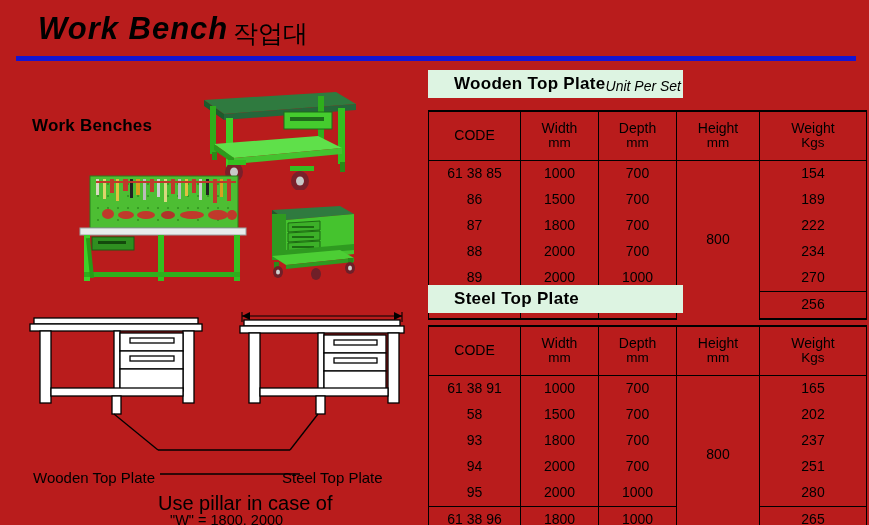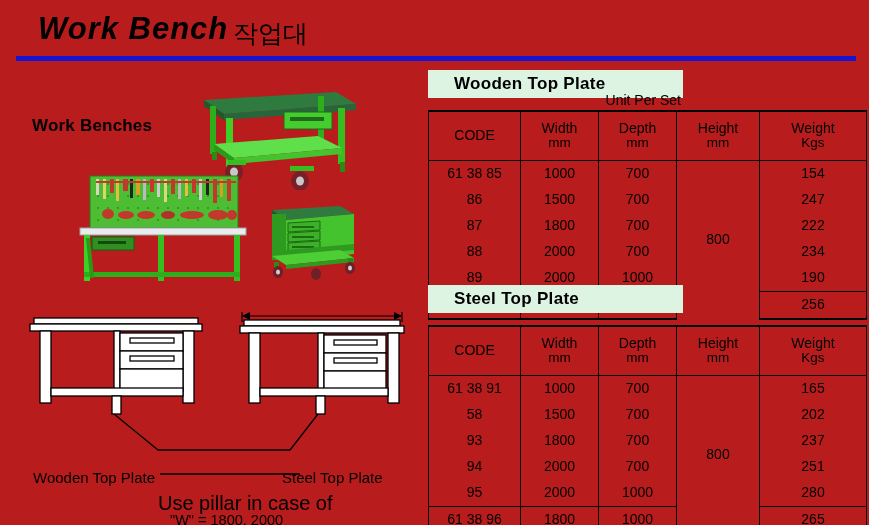--- a/index.html
+++ b/index.html
@@ -116,23 +116,24 @@
   }
   .band-label {
     position: absolute;
     left: 26px; top: 4px;
     font-size: 17px;
     font-weight: bold;
     letter-spacing: .3px;
   }
   .unit-per-set {
     position: absolute;
-    right: 2px; top: 22px;
+    right: 2px; top: 8px;
     font-size: 14px;
     white-space: nowrap;
+    font-style: italic;
   }
 
   table.spec {
     border-collapse: collapse;
     width: 438px;
     margin-top: 12px;
     table-layout: fixed;
   }
   table.spec td, table.spec th {
     border-left: 1px solid #000;
@@ -464,39 +465,39 @@
           <td class="cell code">61 38 85</td>
           <td class="cell">1000</td>
           <td class="cell">700</td>
           <td class="cell height-span" rowspan="6">800</td>
           <td class="cell">154</td>
         </tr>
         <tr>
           <td class="cell code">86</td>
           <td class="cell">1500</td>
           <td class="cell">700</td>
-          <td class="cell">247</td>
+          <td class="cell">189</td>
         </tr>
         <tr>
           <td class="cell code">87</td>
           <td class="cell">1800</td>
           <td class="cell">700</td>
           <td class="cell">222</td>
         </tr>
         <tr>
           <td class="cell code">88</td>
           <td class="cell">2000</td>
           <td class="cell">700</td>
           <td class="cell">234</td>
         </tr>
         <tr class="last-group">
           <td class="cell code">89</td>
           <td class="cell">2000</td>
           <td class="cell">1000</td>
-          <td class="cell">190</td>
+          <td class="cell">270</td>
         </tr>
         <tr class="extra">
           <td class="cell code">61 38 90</td>
           <td class="cell">1800</td>
           <td class="cell">1000</td>
           <td class="cell">256</td>
         </tr>
       </tbody>
     </table>
   </div>

